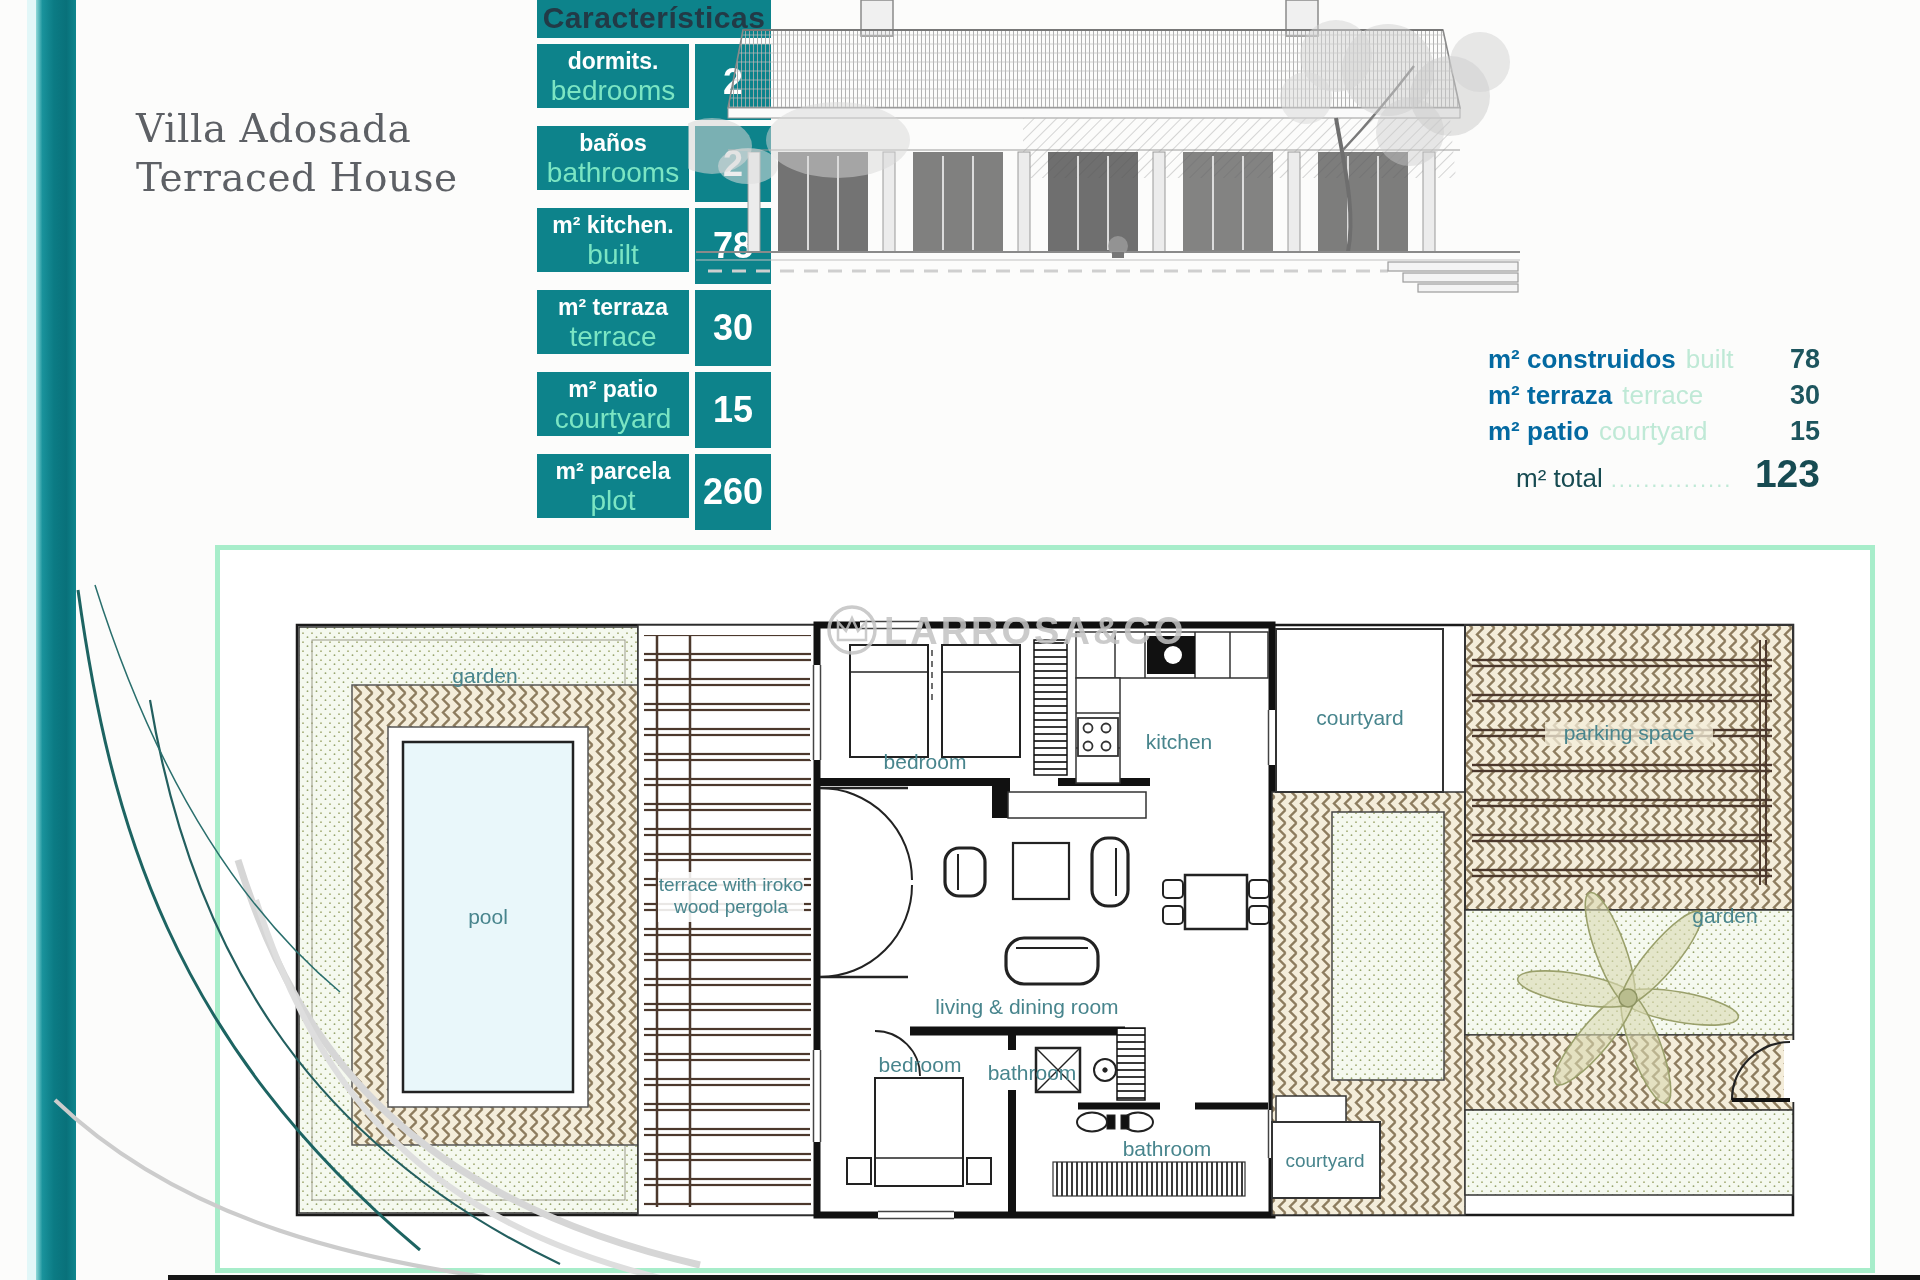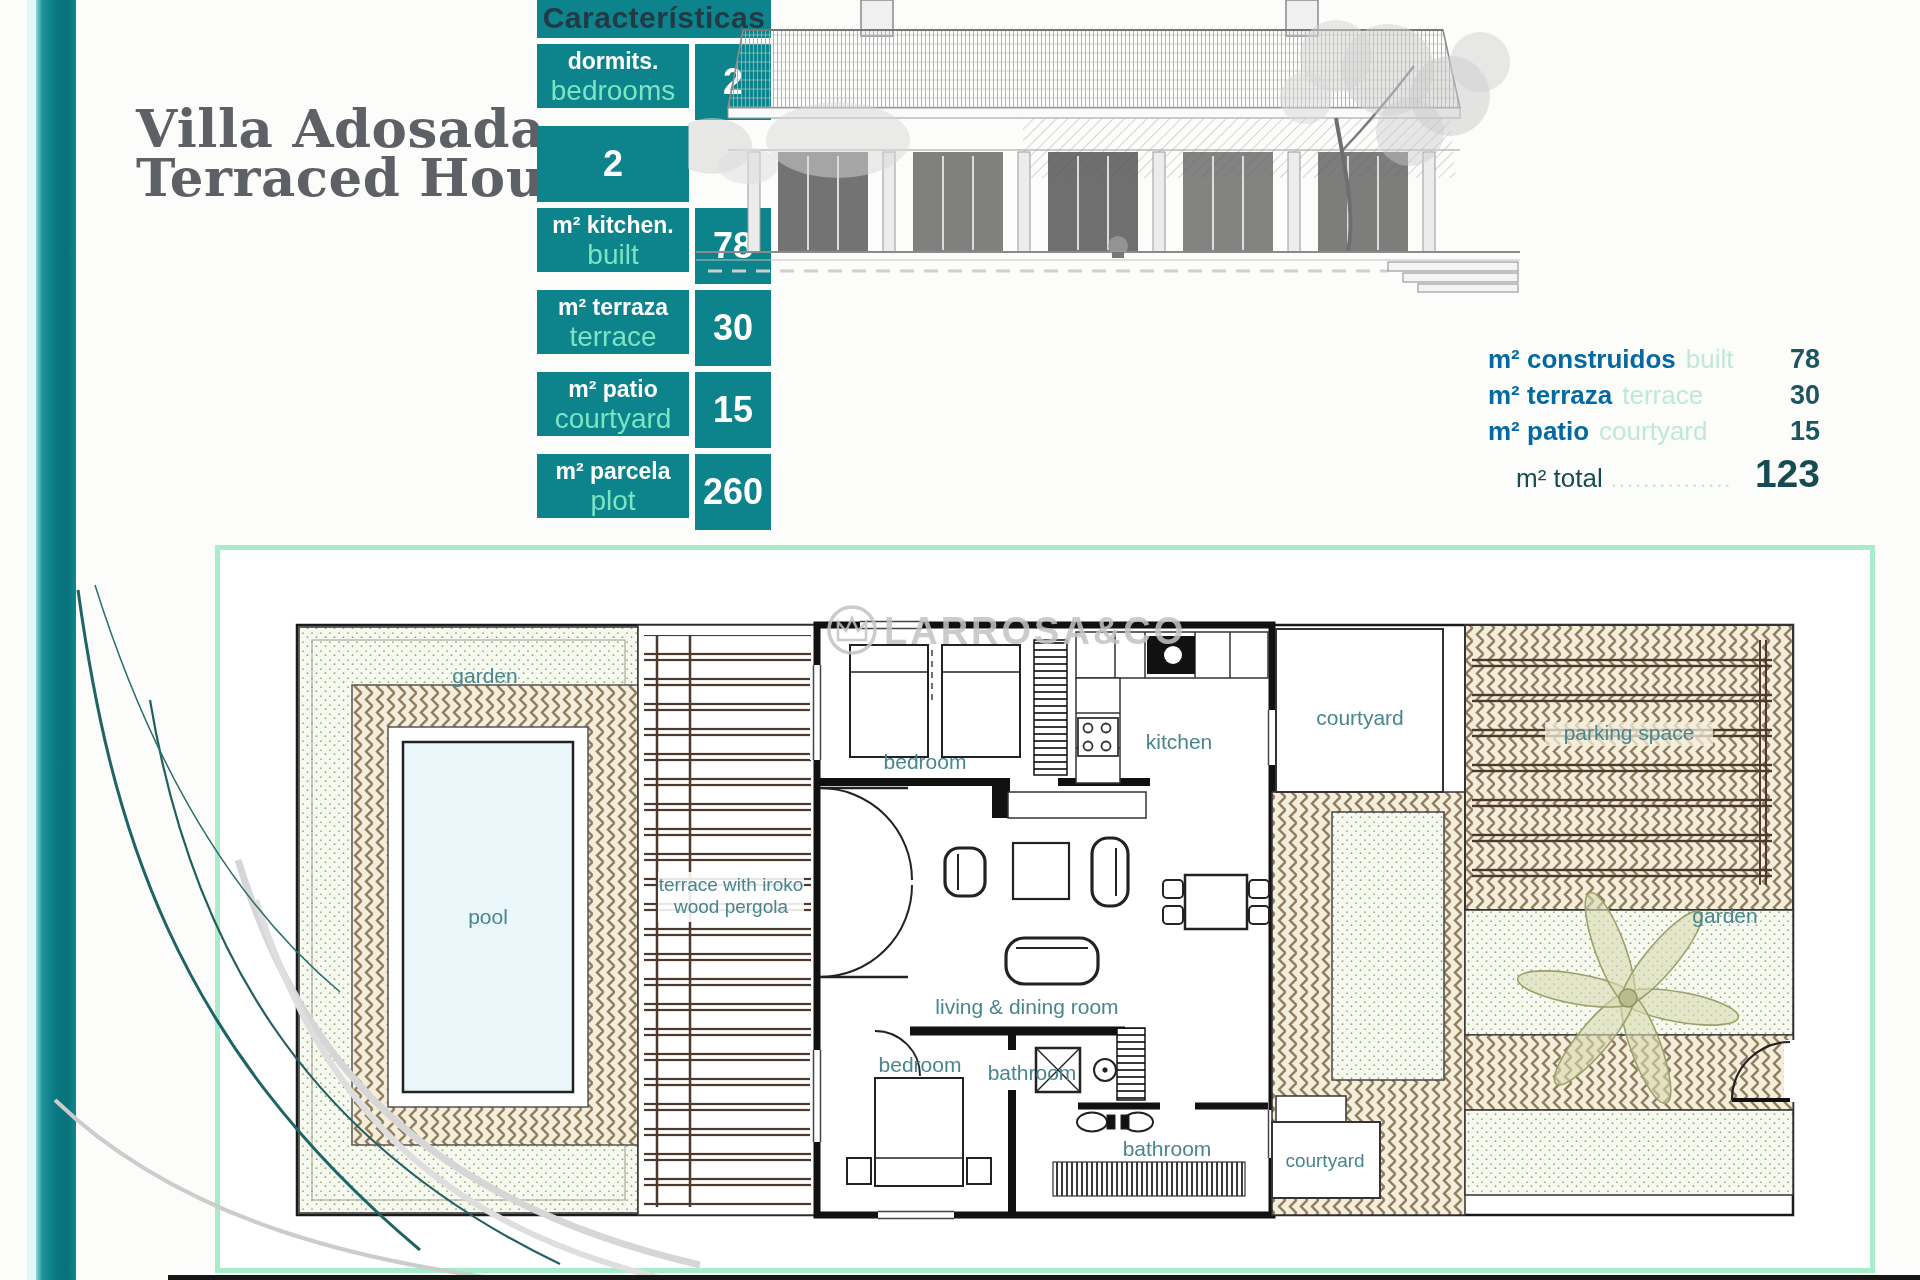--- a/index.html
+++ b/index.html
@@ -9,21 +9,21 @@
     font-family:"Liberation Sans",sans-serif;
     -webkit-font-smoothing:antialiased;
   }
   
   .side-stripe-light{position:absolute;left:27px;top:0;width:9px;height:1280px;background:#e2f7f8;}
   .side-bar{position:absolute;left:36px;top:0;width:40px;height:1280px;
     background:linear-gradient(90deg,#8fd9d9 0%,#1a939c 16%,#0b7b84 45%,#09717a 76%,#0f868e 100%);}
   
   .title{position:absolute;left:136px;top:104px;
     font-family:"DejaVu Serif","Liberation Serif",serif;
-    font-weight:bold;color:#5d6065;font-size:53px;line-height:49px;letter-spacing:.5px;}
+    font-weight:normal;color:#5d6065;font-size:39px;line-height:49px;letter-spacing:.5px;}
   
   .chtable{position:absolute;left:537px;top:-3px;width:234px;}
   .ch-header{background:#0d838b;color:#223a46;font-weight:bold;font-size:30px;
     height:41px;display:flex;align-items:center;justify-content:center;letter-spacing:.5px;}
   .ch-row{display:grid;grid-template-columns:152px 76px;column-gap:6px;margin-top:6px;}
   .ch-label{background:#0d838b;height:64px;display:flex;flex-direction:column;
     align-items:center;justify-content:center;line-height:30px;}
   .ch-es{color:#ffffff;font-size:23px;font-weight:600;}
   .ch-en{color:#7be5c3;font-size:28px;}
   .ch-val{background:#0d838b;height:76px;display:flex;align-items:center;justify-content:center;
@@ -65,20 +65,24 @@
   <div class="ch-header">Características</div>
 
   <div class="ch-row">
     <div class="ch-label">
       <span class="ch-es">dormits.</span>
       <span class="ch-en">bedrooms</span>
     </div>
     <div class="ch-val">2</div>
   </div>
   <div class="ch-row">
+    <div class="ch-label">
+      <span class="ch-es">baños</span>
+      <span class="ch-en">bathrooms</span>
+    </div>
     <div class="ch-val">2</div>
   </div>
   <div class="ch-row">
     <div class="ch-label">
       <span class="ch-es">m² kitchen.</span>
       <span class="ch-en">built</span>
     </div>
     <div class="ch-val">78</div>
   </div>
   <div class="ch-row">

